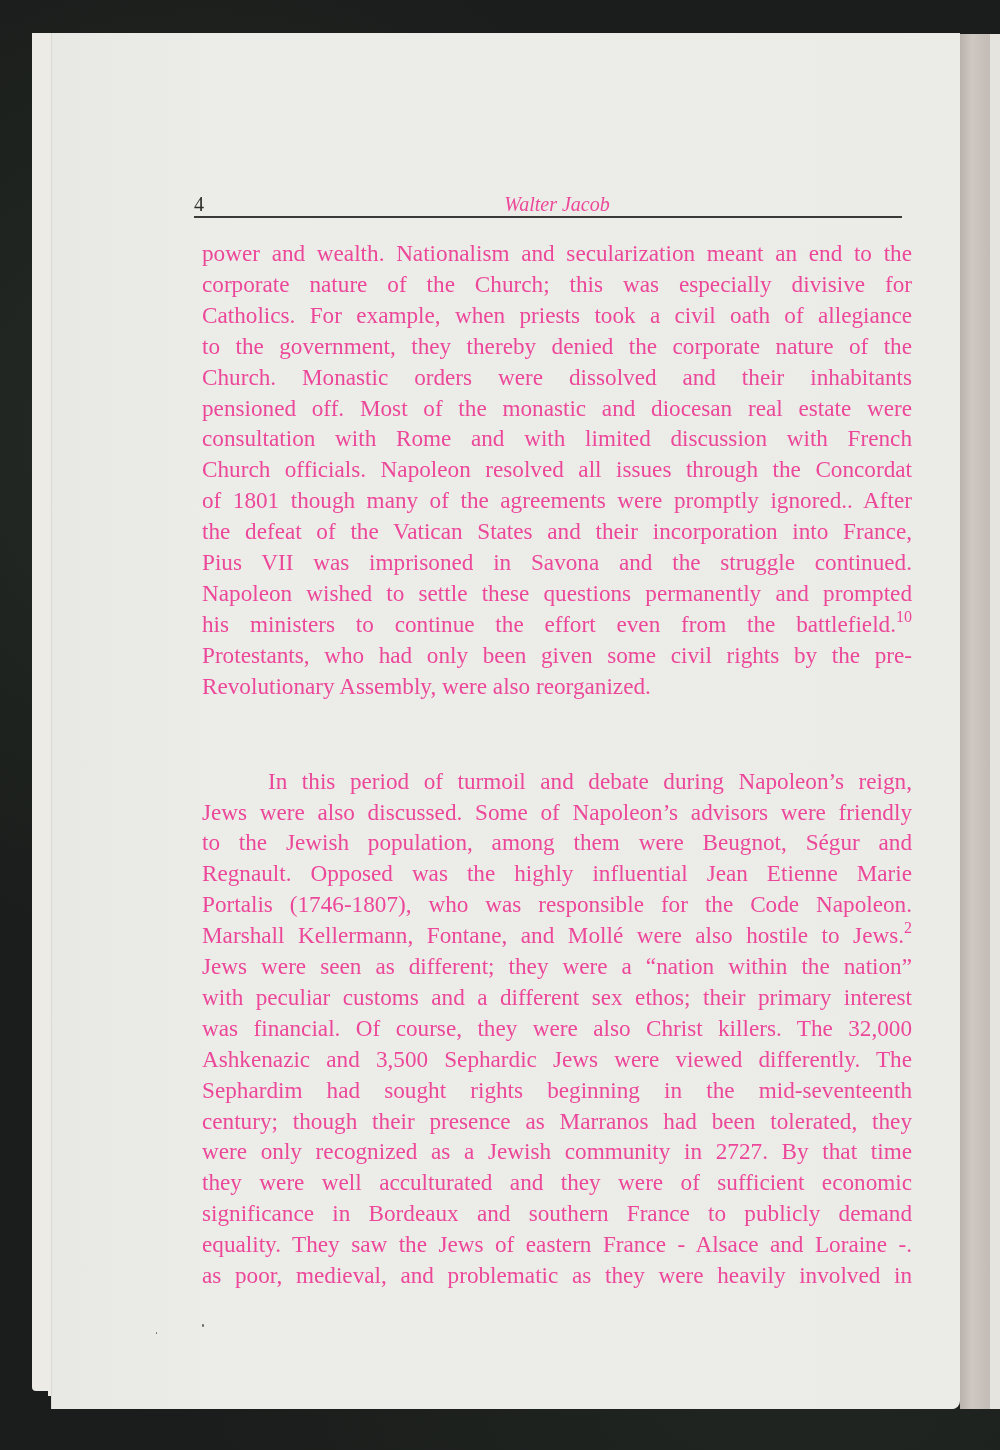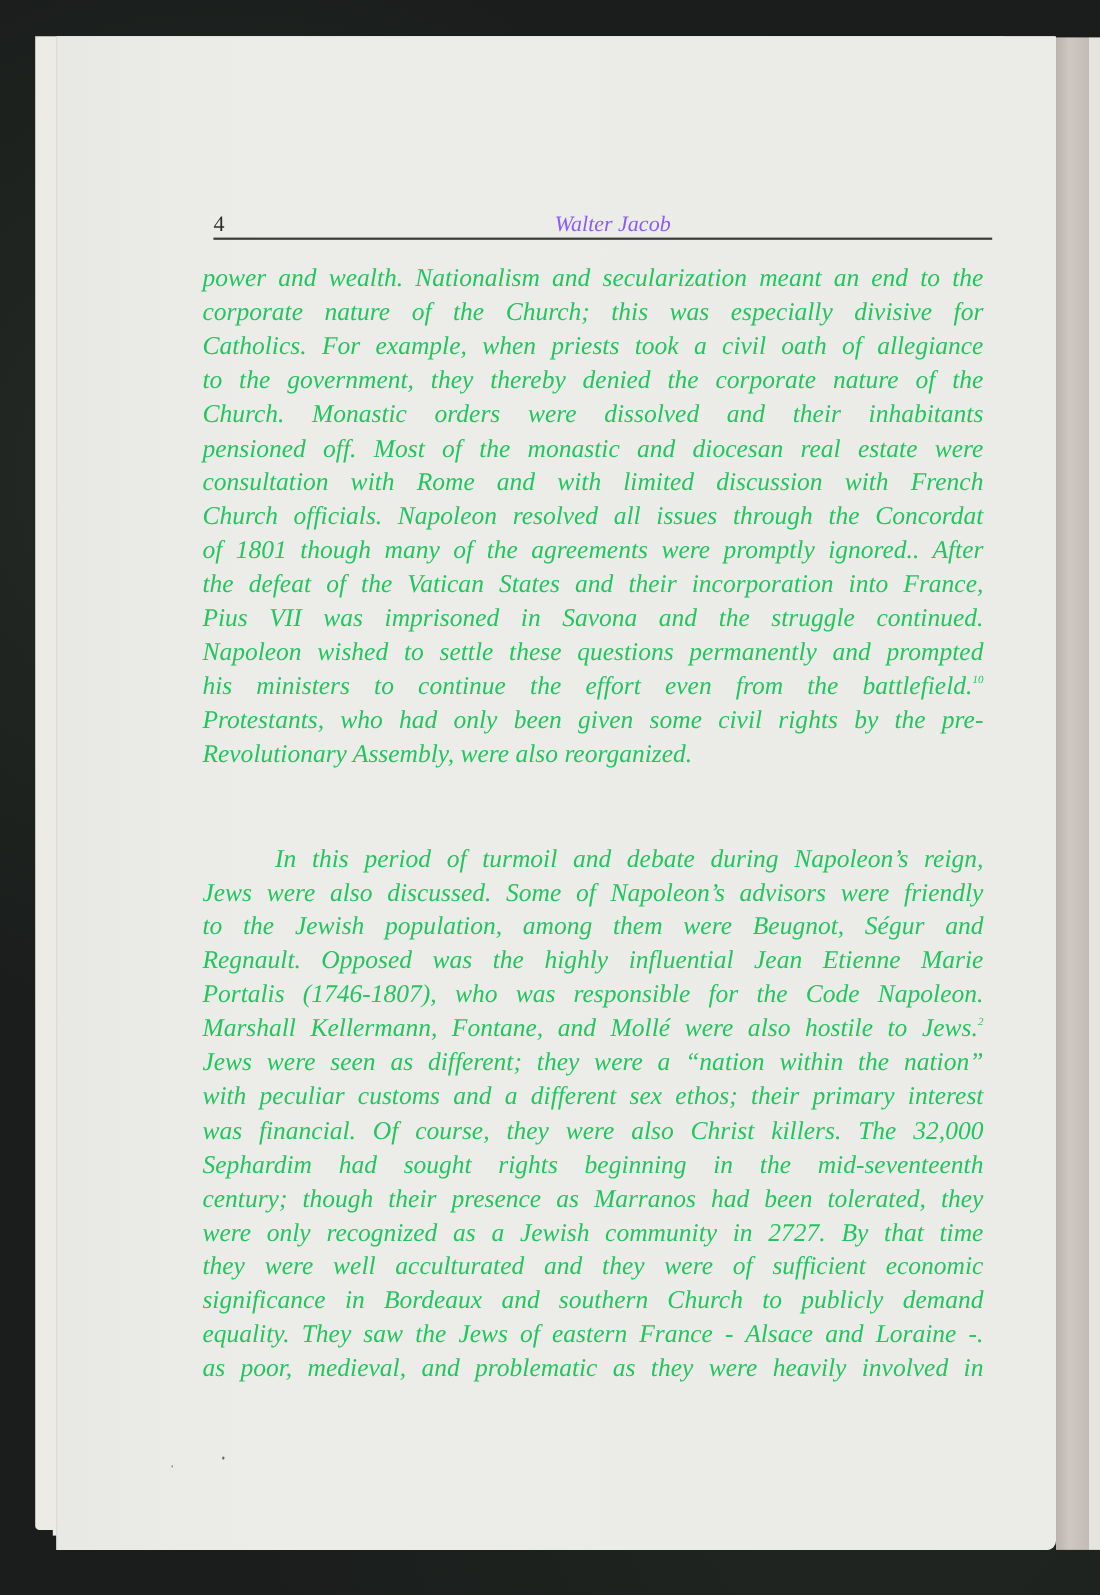--- a/index.html
+++ b/index.html
@@ -72,55 +72,54 @@
       line-height: 24px;
     }
     .header-title {
       position: absolute;
       left: 0;
       right: 0;
       top: 0;
       text-align: center;
       font-style: italic;
       font-size: 20px;
-      color: #8b5cf6;
+      color: #ec4899;
       line-height: 24px;
       padding-left: 18px;
     }
     .body-text {
       position: absolute;
-      left: 184px;
+      left: 202px;
       top: 238px;
       width: 710px;
-      color: #22c55e;
+      color: #ec4899;
       font-size: 23.2px;
       line-height: 30.9px;
       text-align: justify;
-      font-style: italic;
     }
     .line {
       display: block;
       text-align: justify;
       text-align-last: justify;
       white-space: nowrap;
       overflow: visible;
     }
     .line.last {
       text-align-last: left;
     }
     .line.indent {
       padding-left: 66px;
       margin-top: 44px;
     }
     .para-gap {
       display: block;
       height: 20px;
     }
     sup {
-      font-size: 10px;
+      font-size: 16px;
       line-height: 0;
       vertical-align: 10px;
     }
     .speck {
       position: absolute;
       width: 2px;
       height: 3px;
       background: #6b6a66;
       border-radius: 1px;
     }
@@ -163,24 +162,25 @@
     <div>
       <span class="line indent"><span>In this period of turmoil and debate during Napoleon’s reign,</span></span>
       <span class="line"><span>Jews were also discussed.  Some of Napoleon’s advisors were friendly</span></span>
       <span class="line"><span>to the Jewish population, among them were Beugnot, Ségur and</span></span>
       <span class="line"><span>Regnault. Opposed was the highly influential Jean Etienne Marie</span></span>
       <span class="line"><span>Portalis (1746-1807), who was responsible for the Code Napoleon.</span></span>
       <span class="line"><span>Marshall Kellermann, Fontane, and Mollé were also hostile to Jews.</span><sup>2</sup></span>
       <span class="line"><span>Jews were seen as different; they were a “nation within the nation”</span></span>
       <span class="line"><span>with peculiar customs and a different sex ethos; their primary interest</span></span>
       <span class="line"><span>was financial. Of course, they were also Christ killers. The 32,000</span></span>
+      <span class="line"><span>Ashkenazic and 3,500 Sephardic Jews were viewed differently.  The</span></span>
       <span class="line"><span>Sephardim  had sought rights beginning in the mid-seventeenth</span></span>
       <span class="line"><span>century; though their presence as Marranos had been tolerated, they</span></span>
       <span class="line"><span>were only recognized as a Jewish community in 2727.  By that time</span></span>
       <span class="line"><span>they were well acculturated and they were of sufficient economic</span></span>
-      <span class="line"><span>significance in Bordeaux and southern Church to publicly demand</span></span>
+      <span class="line"><span>significance in Bordeaux and southern France to publicly demand</span></span>
       <span class="line"><span>equality.  They saw the Jews of eastern France - Alsace and Loraine -.</span></span>
       <span class="line"><span>as poor, medieval, and problematic  as they were heavily involved in</span></span>
     </div>
   </div>
 
 <div class="speck" style="left:202px; top:1324px;"></div>
 <div class="speck" style="left:156px; top:1332px; width:1px; height:2px;"></div>
 
 </body></html>

